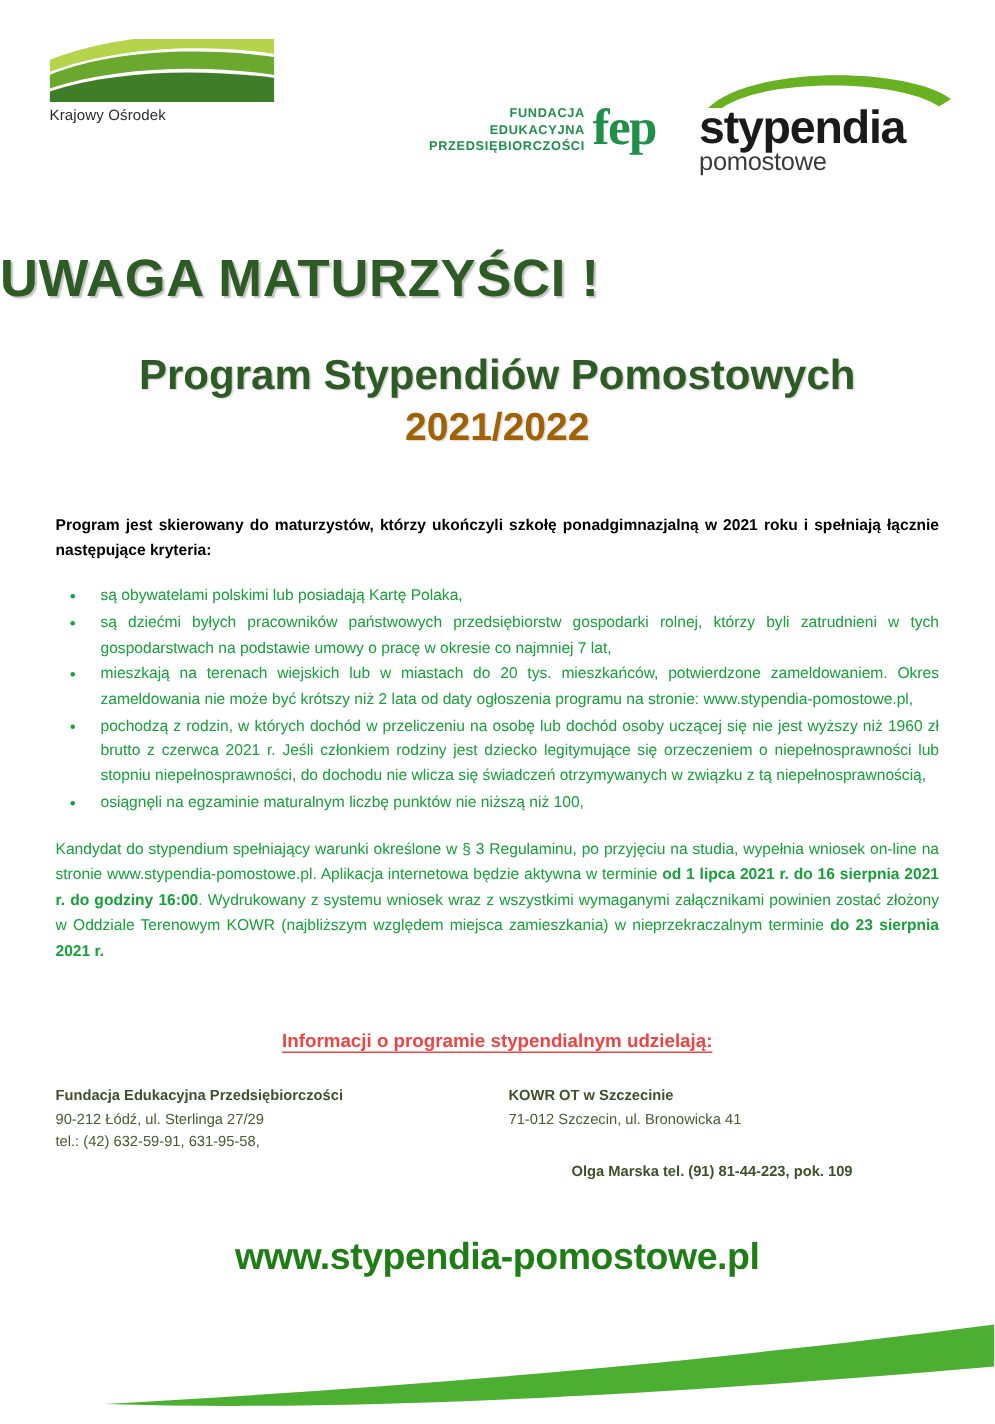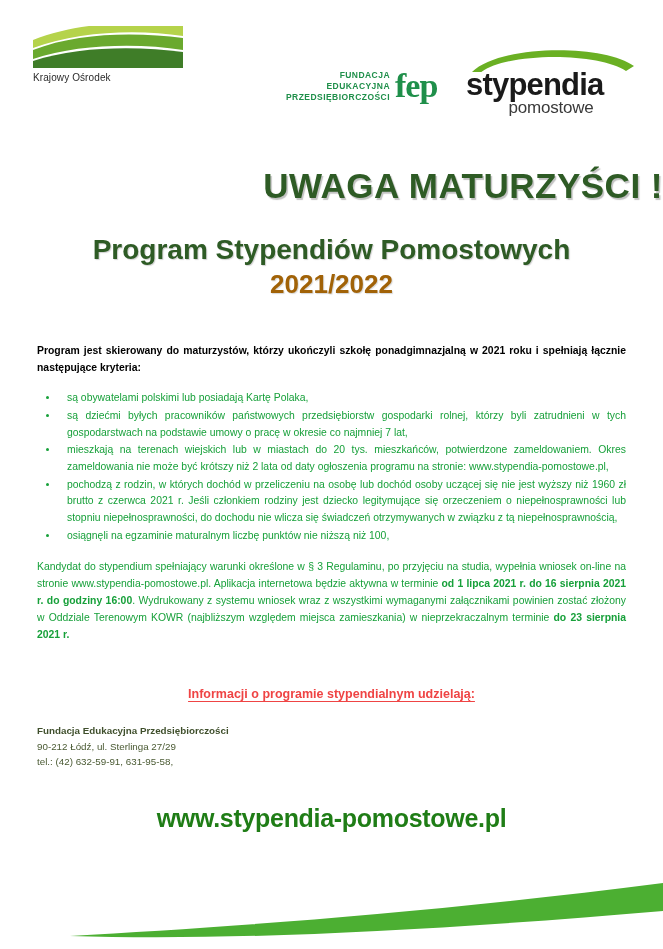--- a/index.html
+++ b/index.html
@@ -82,30 +82,30 @@
     font-size: 31px;
     font-weight: bold;
     color: #1a1a1a;
     letter-spacing: -0.8px;
     line-height: 30px;
     margin-top: -2px;
   }
   .syp-sub {
     font-size: 17px;
     color: #3a3a3a;
-    text-align: center;
+    text-align: left;
     letter-spacing: -0.2px;
     line-height: 18px;
     margin-top: -1px;
     padding-right: 2px;
   }
 
   
   .headline {
-    text-align: right;
+    text-align: left;
     font-size: 35px;
     font-weight: bold;
     color: #2e5b25;
     letter-spacing: .5px;
     margin-top: 38px;
     text-shadow: 1.5px 1.5px 1px rgba(120,120,120,.45);
   }
 
   
   .content {
@@ -275,20 +275,25 @@
   </p>
 
   <div class="contact-heading">Informacji o programie stypendialnym udzielają:</div>
 
   <div class="contact-cols">
     <div class="contact-col left">
       <div class="org">Fundacja Edukacyjna Przedsiębiorczości</div>
       <div>90-212 Łódź, ul. Sterlinga 27/29</div>
       <div>tel.: (42) 632-59-91, 631-95-58,</div>
     </div>
+    <div class="contact-col right">
+      <div class="org">KOWR OT w Szczecinie</div>
+      <div>71-012 Szczecin, ul. Bronowicka 41</div>
+      <div class="contact-person">Olga Marska tel. (91) 81-44-223, pok. 109</div>
+    </div>
   </div>
 
   <div class="website">www.stypendia-pomostowe.pl</div>
 </div>
 
 <svg class="bottom-wave" viewBox="0 0 663 80" xmlns="http://www.w3.org/2000/svg">
   <path d="M70,67 C230,58 430,44 663,14 L663,42 C430,62 230,72 70,67 Z" fill="#4caf32"></path>
 </svg>
 
 </body></html>

